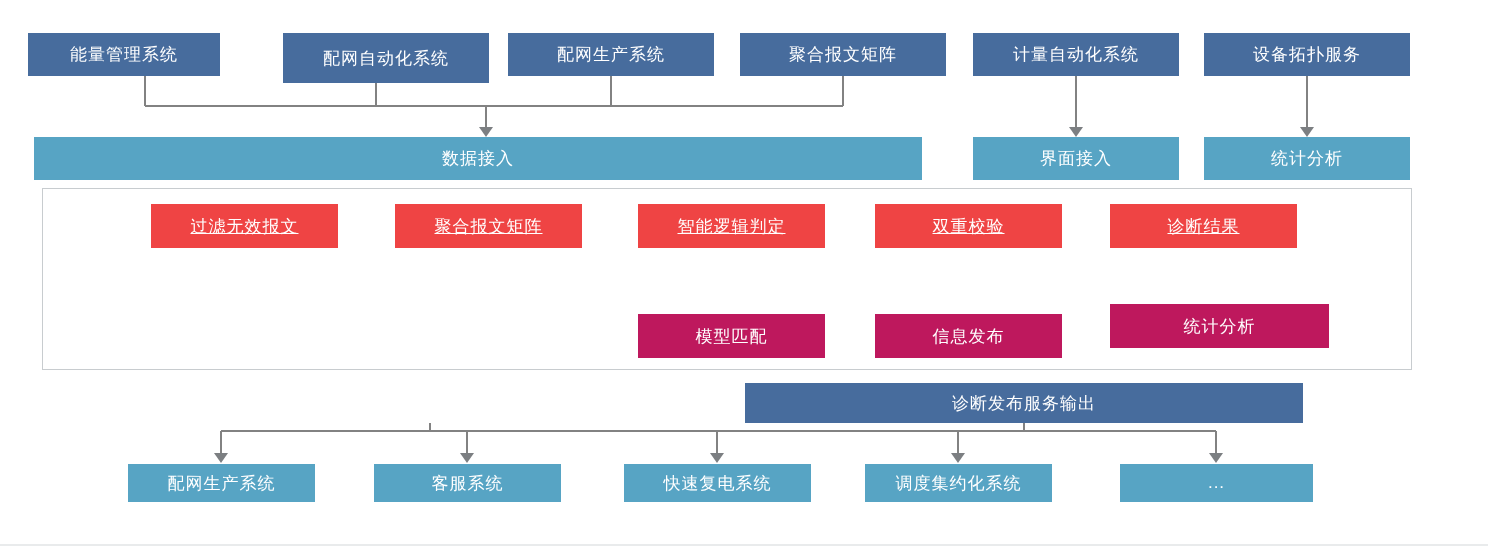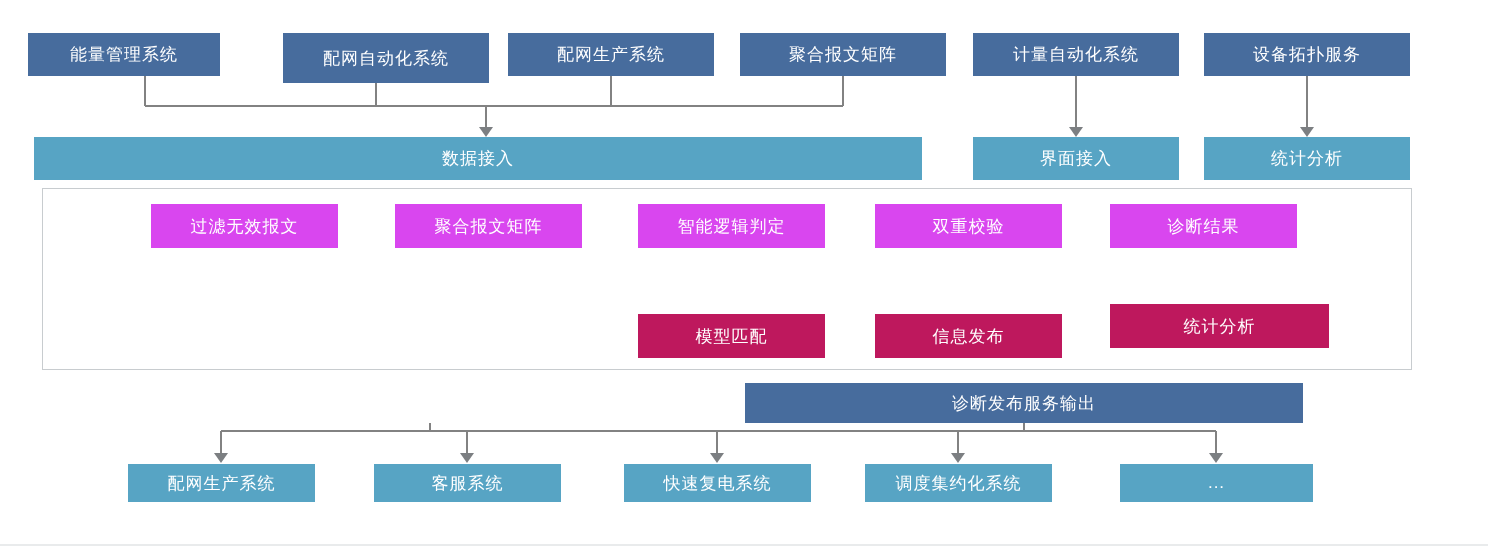--- a/index.html
+++ b/index.html
@@ -7,21 +7,21 @@
     position:relative;width:1488px;height:546px;background:#ffffff;overflow:hidden;
     font-family:"Liberation Sans","DejaVu Sans",sans-serif;
   }
   .box{
     position:absolute;display:flex;align-items:center;justify-content:center;
     color:#ffffff;font-size:17px;letter-spacing:1px;white-space:nowrap;
     box-sizing:border-box;
   }
   .src{background:#476C9D;}
   .teal{background:#57A4C4;}
-  .proc{background:#d946ef;}
+  .proc{background:#ef4444;text-decoration:underline;}
   .gray{background:#be185d;}
   .outbar{background:#476C9D;}
   .frame{
     position:absolute;left:42px;top:188px;width:1370px;height:182px;
     border:1px solid #C8CCCF;background:#ffffff;box-sizing:border-box;
   }
   .connectors{position:absolute;left:0;top:0;}
   .connectors path{stroke:#828282;stroke-width:2;fill:none;}
   .connectors polygon{fill:#7C7F82;stroke:none;}
   .bottom-edge{

